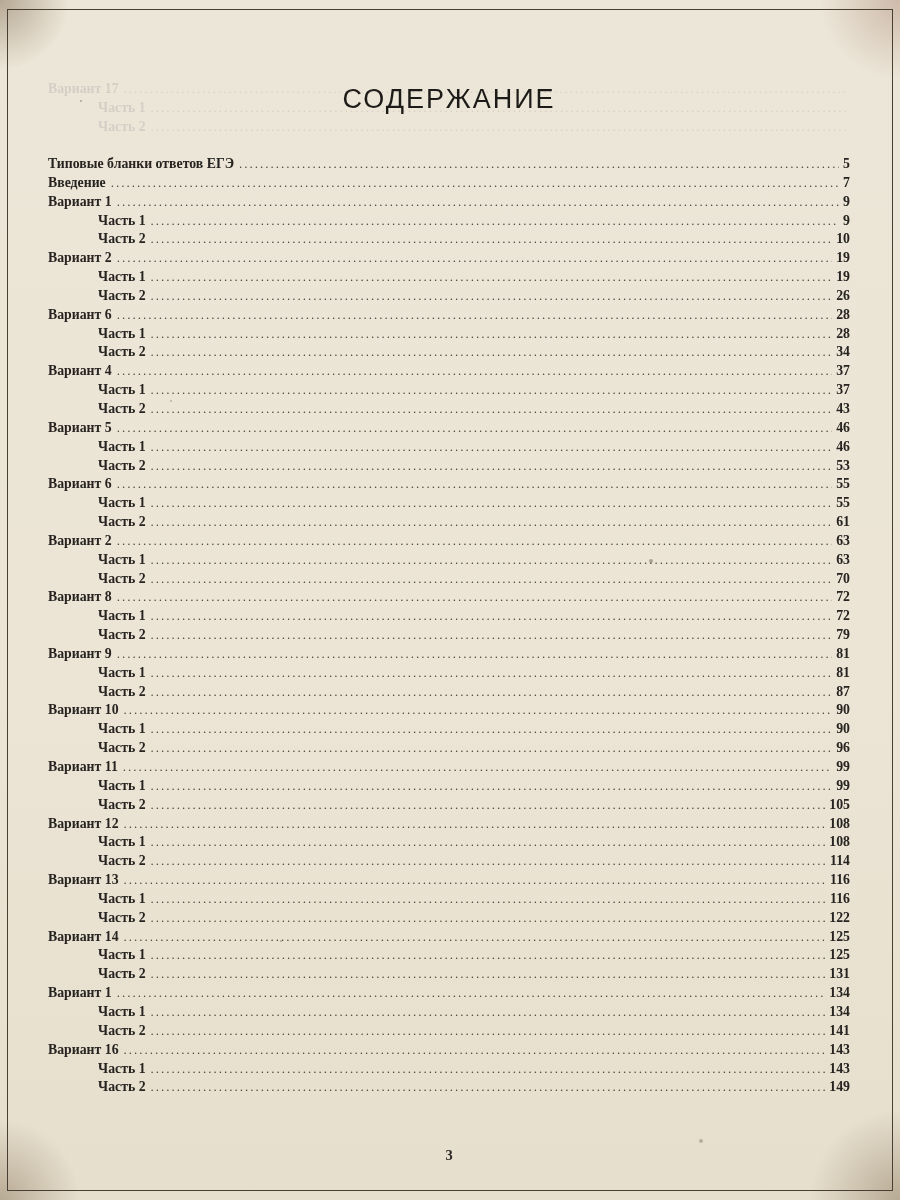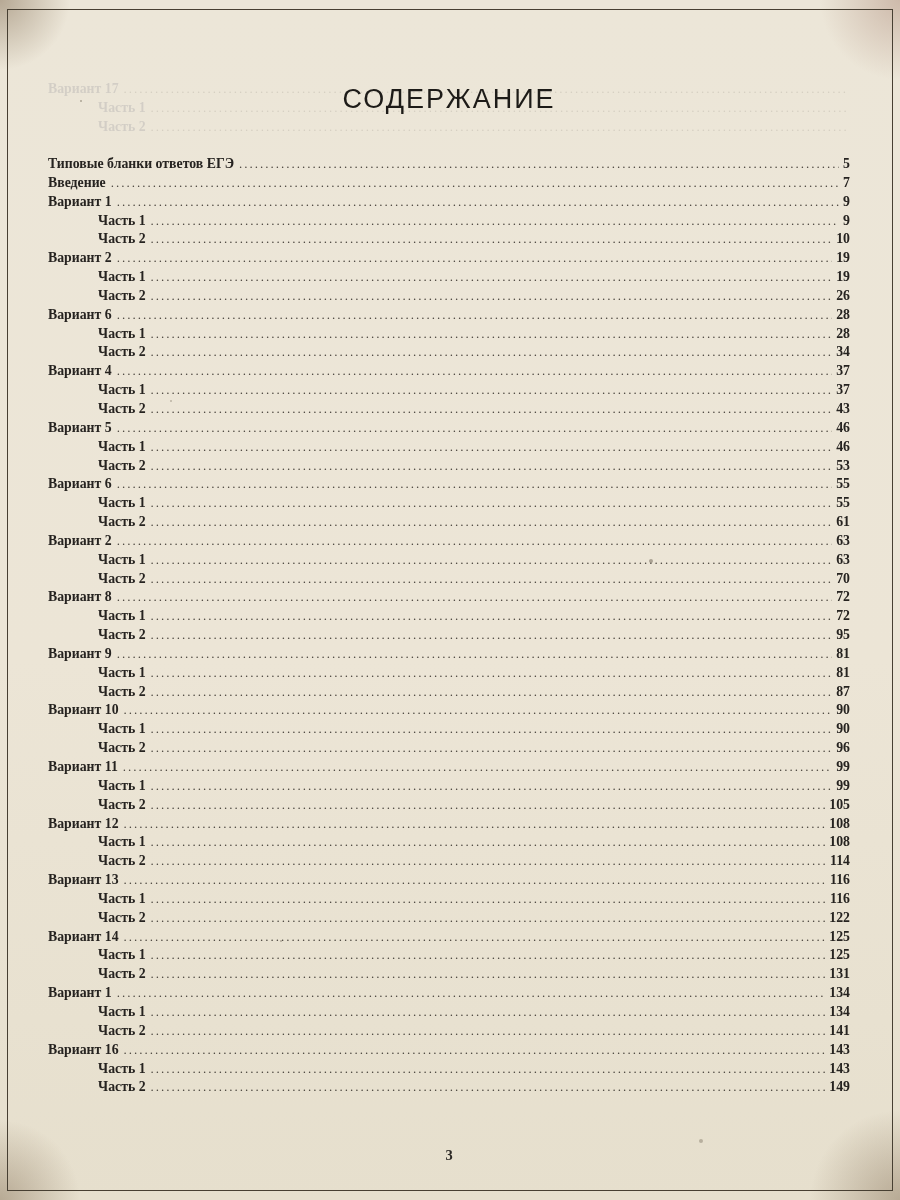--- a/index.html
+++ b/index.html
@@ -241,21 +241,21 @@
           <span class="pagenum">72</span>
         </div>
         <div class="toc-row indent1">
           <span class="label">Часть 1</span>
           <span class="dots"></span>
           <span class="pagenum">72</span>
         </div>
         <div class="toc-row indent1">
           <span class="label">Часть 2</span>
           <span class="dots"></span>
-          <span class="pagenum">95</span>
+          <span class="pagenum">79</span>
         </div>
         <div class="toc-row">
           <span class="label">Вариант 9</span>
           <span class="dots"></span>
           <span class="pagenum">81</span>
         </div>
         <div class="toc-row indent1">
           <span class="label">Часть 1</span>
           <span class="dots"></span>
           <span class="pagenum">81</span>

